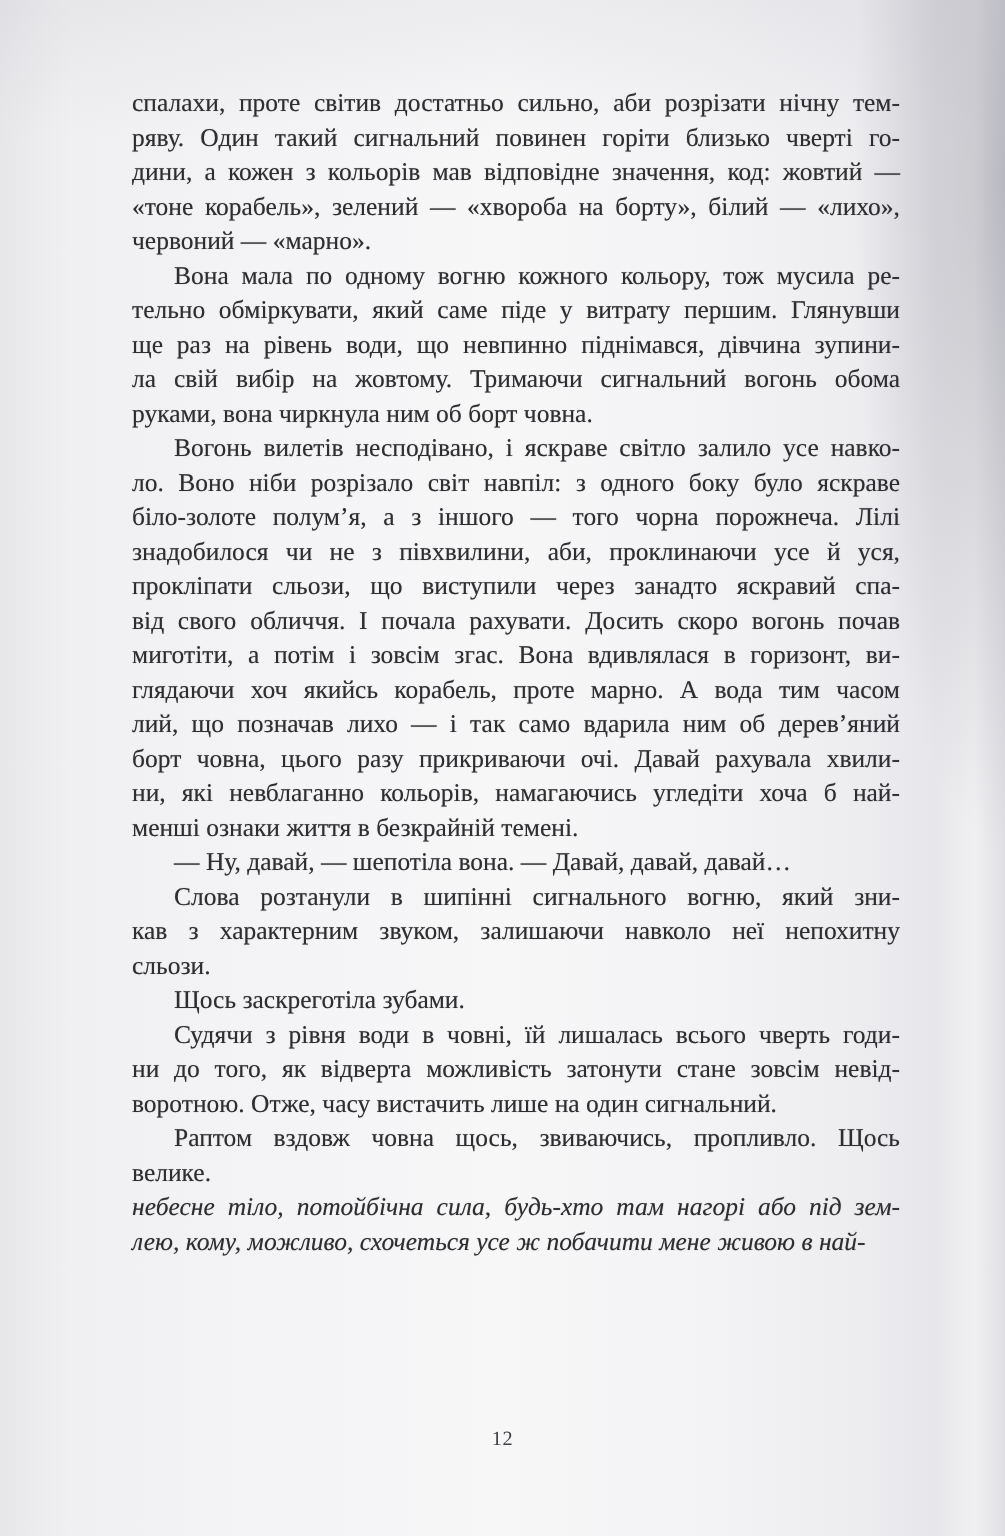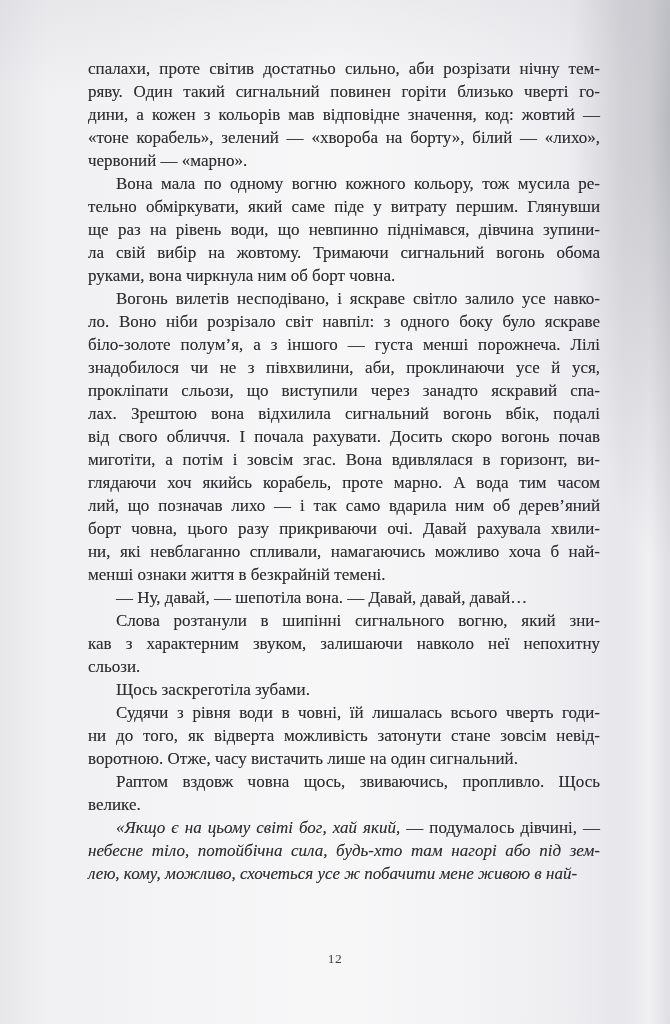--- a/index.html
+++ b/index.html
@@ -78,30 +78,29 @@
       <p class="para">
         <span class="line indent">Вона мала по одному вогню кожного кольору, тож мусила ре-</span>
         <span class="line">тельно обміркувати, який саме піде у витрату першим. Глянувши</span>
         <span class="line">ще раз на рівень води, що невпинно піднімався, дівчина зупини-</span>
         <span class="line">ла свій вибір на жовтому. Тримаючи сигнальний вогонь обома</span>
         <span class="line last">руками, вона чиркнула ним об борт човна.</span>
       </p>
       <p class="para">
         <span class="line indent">Вогонь вилетів несподівано, і яскраве світло залило усе навко-</span>
         <span class="line">ло. Воно ніби розрізало світ навпіл: з одного боку було яскраве</span>
-        <span class="line">біло-золоте полум’я, а з іншого — густа менші порожнеча. Лілі</span>
+        <span class="line">біло-золоте полум’я, а з іншого — того чорна порожнеча. Лілі</span>
         <span class="line">знадобилося чи не з півхвилини, аби, проклинаючи усе й уся,</span>
         <span class="line">прокліпати сльози, що виступили через занадто яскравий спа-</span>
-        <span class="line">лах. Зрештою вона відхилила сигнальний вогонь вбік, подалі</span>
         <span class="line">від свого обличчя. І почала рахувати. Досить скоро вогонь почав</span>
         <span class="line">миготіти, а потім і зовсім згас. Вона вдивлялася в горизонт, ви-</span>
         <span class="line">глядаючи хоч якийсь корабель, проте марно. А вода тим часом</span>
         <span class="line">лий, що позначав лихо — і так само вдарила ним об дерев’яний</span>
         <span class="line">борт човна, цього разу прикриваючи очі. Давай рахувала хвили-</span>
-        <span class="line">ни, які невблаганно спливали, намагаючись можливо хоча б най-</span>
+        <span class="line">ни, які невблаганно кольорів, намагаючись угледіти хоча б най-</span>
         <span class="line last">менші ознаки життя в безкрайній темені.</span>
       </p>
       <p class="para">
         <span class="line last indent">— Ну, давай, — шепотіла вона. — Давай, давай, давай…</span>
       </p>
       <p class="para">
         <span class="line indent">Слова розтанули в шипінні сигнального вогню, який зни-</span>
         <span class="line">кав з характерним звуком, залишаючи навколо неї непохитну</span>
         <span class="line last">сльози.</span>
       </p>
@@ -111,19 +110,18 @@
       <p class="para">
         <span class="line indent">Судячи з рівня води в човні, їй лишалась всього чверть годи-</span>
         <span class="line">ни до того, як відверта можливість затонути стане зовсім невід-</span>
         <span class="line last">воротною. Отже, часу вистачить лише на один сигнальний.</span>
       </p>
       <p class="para">
         <span class="line indent">Раптом вздовж човна щось, звиваючись, пропливло. Щось</span>
         <span class="line last">велике.</span>
       </p>
       <p class="para italic">
-        <span class="line indent"><span class="seg-italic">«Якщо є на цьому світі бог, хай який,</span><span class="seg-roman"> — подумалось дівчині, —</span></span>
         <span class="line"><span class="seg-italic">небесне тіло, потойбічна сила, будь-хто там нагорі або під зем-</span></span>
         <span class="line last"><span class="seg-italic">лею, кому, можливо, схочеться усе ж побачити мене живою в най-</span></span>
       </p>
     </main>
   <div class="page-number">12</div>
 </div>
 
 </body></html>

